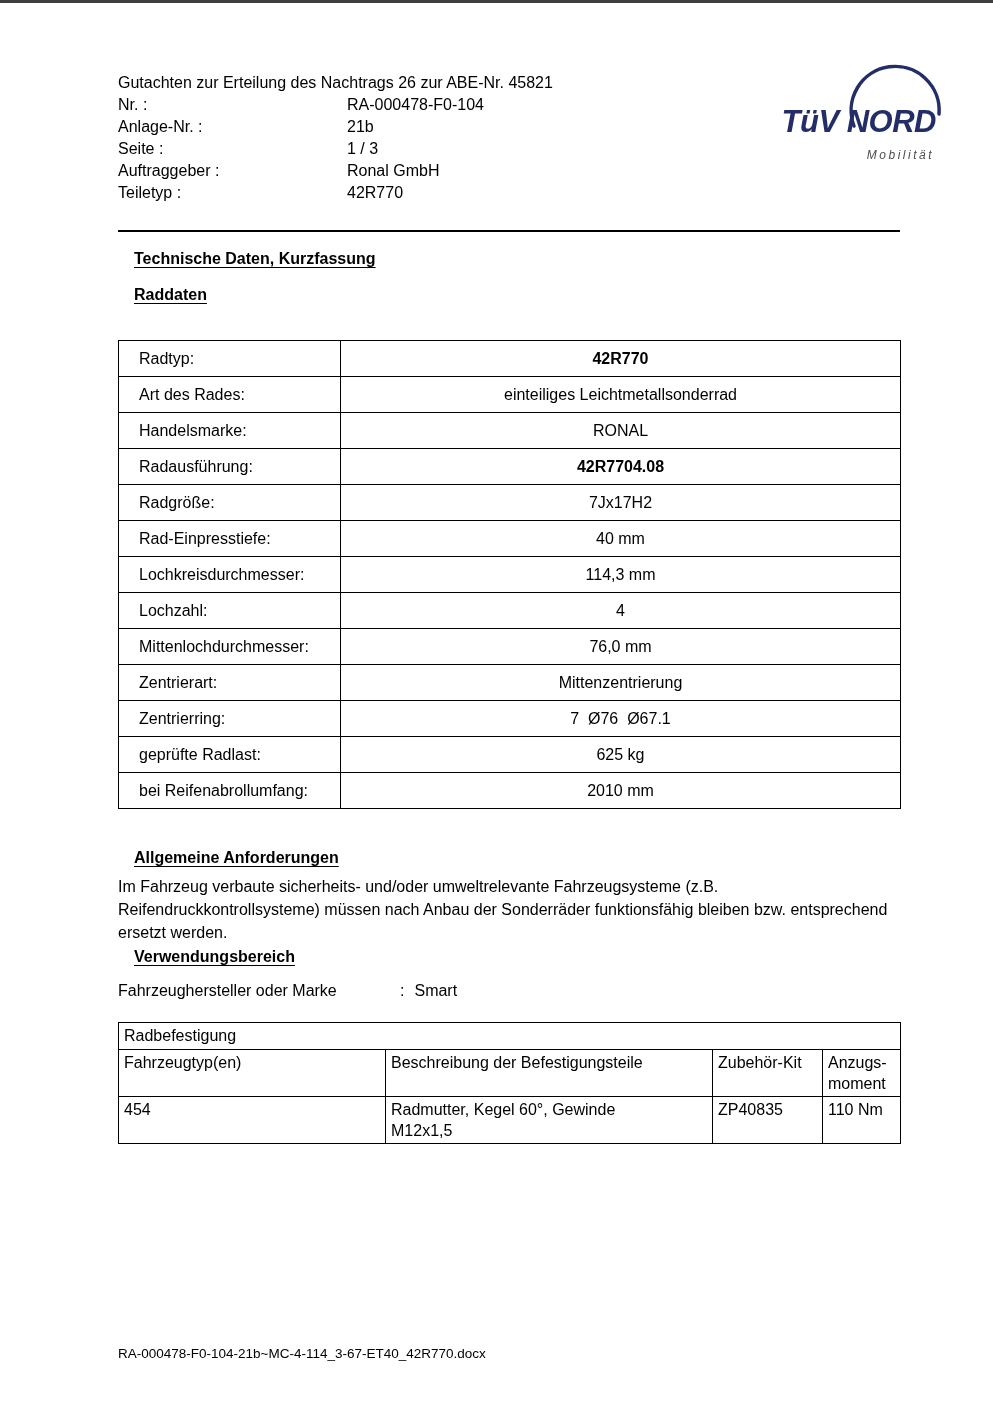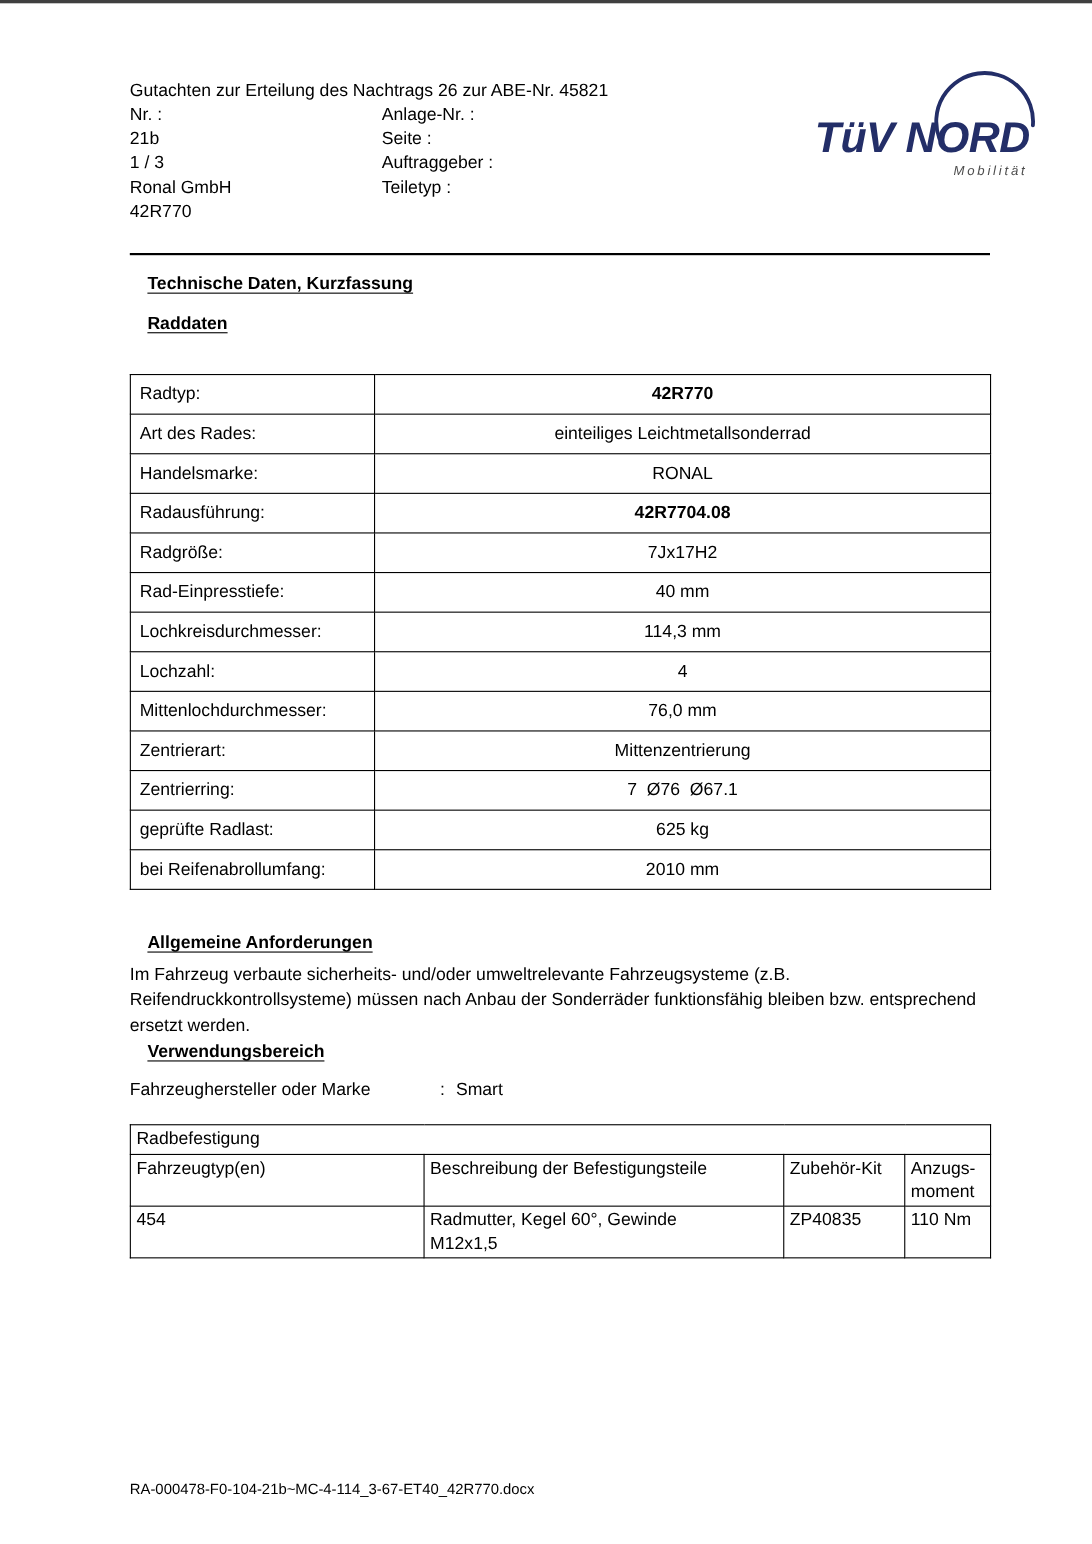--- a/index.html
+++ b/index.html
@@ -9,32 +9,32 @@
     font-family:"Liberation Sans","DejaVu Sans",sans-serif;
     font-size:16px;color:#000;
   }
   .content{padding:69px 93px 0 118px;border-radius:30px;}
   
   .doc-header{position:relative;}
   .header-title{line-height:22px;}
   .header-fields{display:grid;grid-template-columns:229px 1fr;line-height:22px;}
   .logo{position:absolute;top:-14px;right:-36px;width:210px;height:125px;}
   .swoosh{position:absolute;top:0;right:-10px;width:100px;height:76px;}
-  .brand{position:absolute;top:46px;right:0;font-size:39px;font-weight:bold;font-style:italic;
+  .brand{position:absolute;top:46px;right:0;font-size:31px;font-weight:bold;font-style:italic;
          letter-spacing:-0.5px;color:#232e68;white-space:nowrap;}
   .brand-sub{position:absolute;top:90px;right:2px;font-size:12px;font-style:italic;color:#4d4d4d;letter-spacing:2.5px;text-align:right;}
   .rule{margin-top:26px;border-top:2px solid #000;width:100%;height:0;}
   
   .heading{margin:16px 0 0 16px;font-size:16px;font-weight:bold;text-decoration:underline;
            text-underline-offset:3px;line-height:22px;}
   .heading.sub{margin-top:14px;}
   
   table{border-collapse:collapse;width:782px;table-layout:fixed;}
   .raddaten{margin-top:34px;}
-  .raddaten td{border:1px solid #000;height:33px;padding:1px 8px;vertical-align:middle;line-height:20px;}
+  .raddaten td{border:1px solid #000;height:33px;padding:1px 20px;vertical-align:middle;line-height:20px;}
   .rd-label{text-align:left;}
   .rd-value{text-align:center;white-space:pre-wrap;}
   .bold{font-weight:bold;}
   
   .h-allgemein{margin-top:38px;}
   .paragraph{margin:6px 0 0 0;line-height:23px;max-width:772px;}
   .h-verwendung{margin-top:2px;}
   .hersteller-line{margin-top:12px;line-height:22px;}
   .hersteller-label{display:inline-block;width:282px;}
   .hersteller-value{margin-left:10px;}
@@ -50,20 +50,21 @@
 </head>
 <body>
 
 <div class="page">
   <div class="content">
 
     <header class="doc-header">
       <div class="header-title">Gutachten zur Erteilung des Nachtrags 26 zur ABE-Nr. 45821</div>
       <div class="header-fields">
         <span>Nr. :</span>
+        <span>RA-000478-F0-104</span>
         <span>Anlage-Nr. :</span>
         <span>21b</span>
         <span>Seite :</span>
         <span>1 / 3</span>
         <span>Auftraggeber :</span>
         <span>Ronal GmbH</span>
         <span>Teiletyp :</span>
         <span>42R770</span>
       </div>
 

